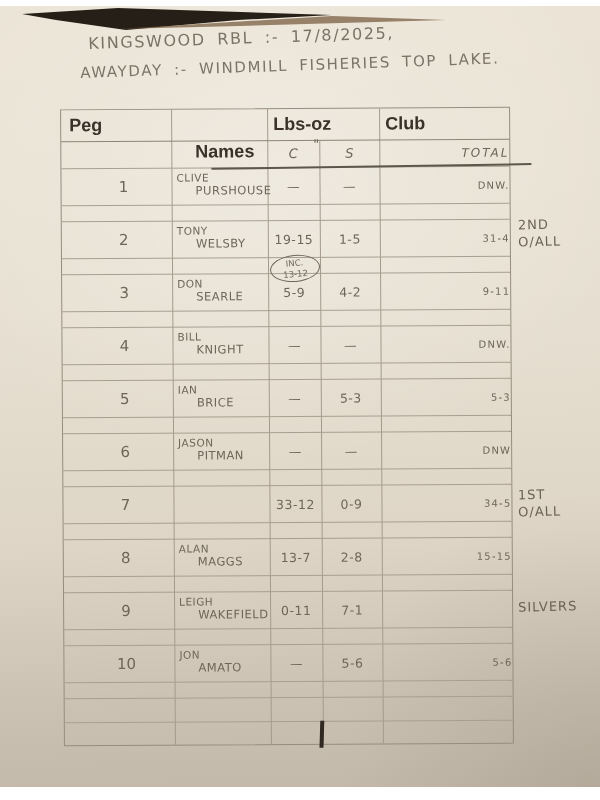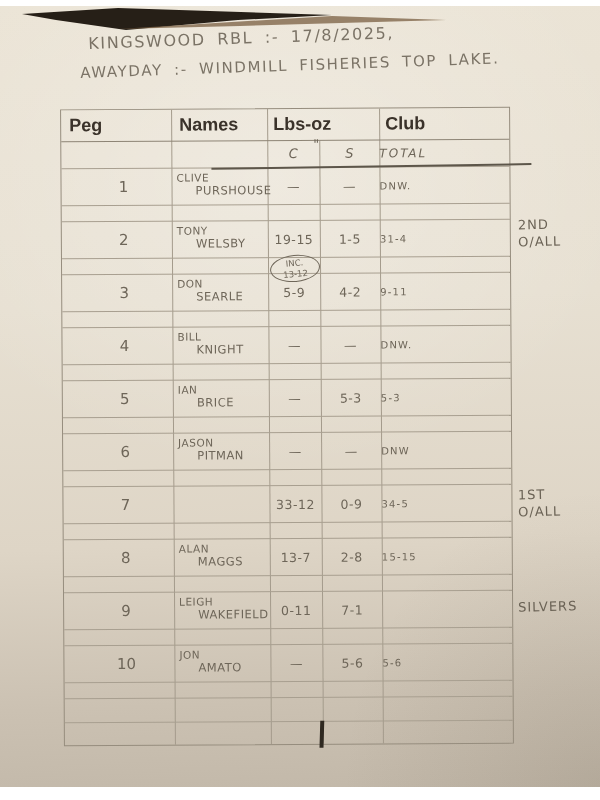--- a/index.html
+++ b/index.html
@@ -51,28 +51,28 @@
   .trow.subhdr{height:27px;}
   .trow.main{height:37px;}
   .trow.spacer{height:16px;}
   .trow.extra1{height:24px;}
   .trow.extra2{height:22px;border-bottom:none;}
   .cell{position:absolute;top:0;bottom:0;}
   .c-peg{left:0;width:110px;text-align:center;padding-left:14px;box-sizing:border-box;}
   .c-names{left:110px;width:96px;text-align:center;}
   .c-c{left:206px;width:52px;text-align:center;}
   .c-s{left:258px;width:60px;text-align:center;}
-  .c-total{left:318px;width:130px;text-align:left;}
+  .c-total{left:318px;width:130px;text-align:right;}
   
   .printed{
     font-family:"Liberation Sans",sans-serif;color:#3a322a;font-size:18px;font-weight:600;
     line-height:30px;
   }
   .printed.p-peg{left:8px;position:absolute;}
-  .printed.p-names{left:118px;position:absolute;}
+  .printed.p-names{left:134px;position:absolute;margin-top:27px;}
   .printed.p-lbsoz{left:212px;position:absolute;}
   .printed.p-club{left:324px;position:absolute;}
   
   .sub{font-size:13px;line-height:26px;font-style:italic;}
   .sub-total{letter-spacing:2px;font-size:12px;}
   .ditto{position:absolute;left:252px;top:-4px;font-size:13px;color:#6e6659;}
   .total-underline{
     position:absolute;left:150px;top:57px;width:320px;height:2px;background:#5d564a;
     transform:rotate(-0.5deg);
   }

